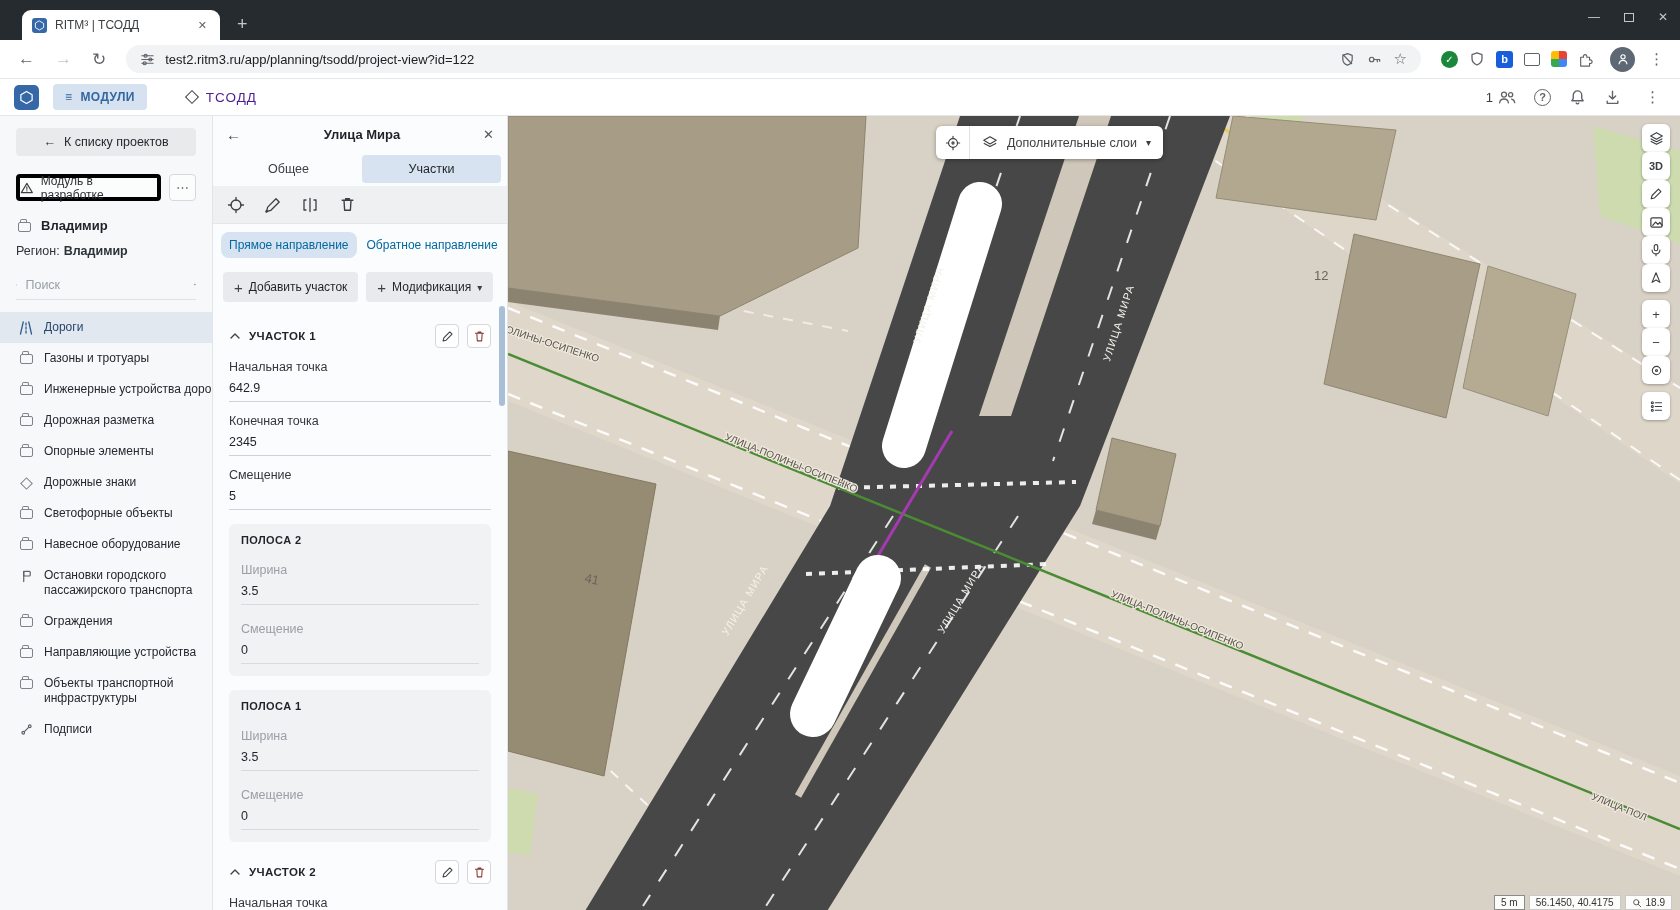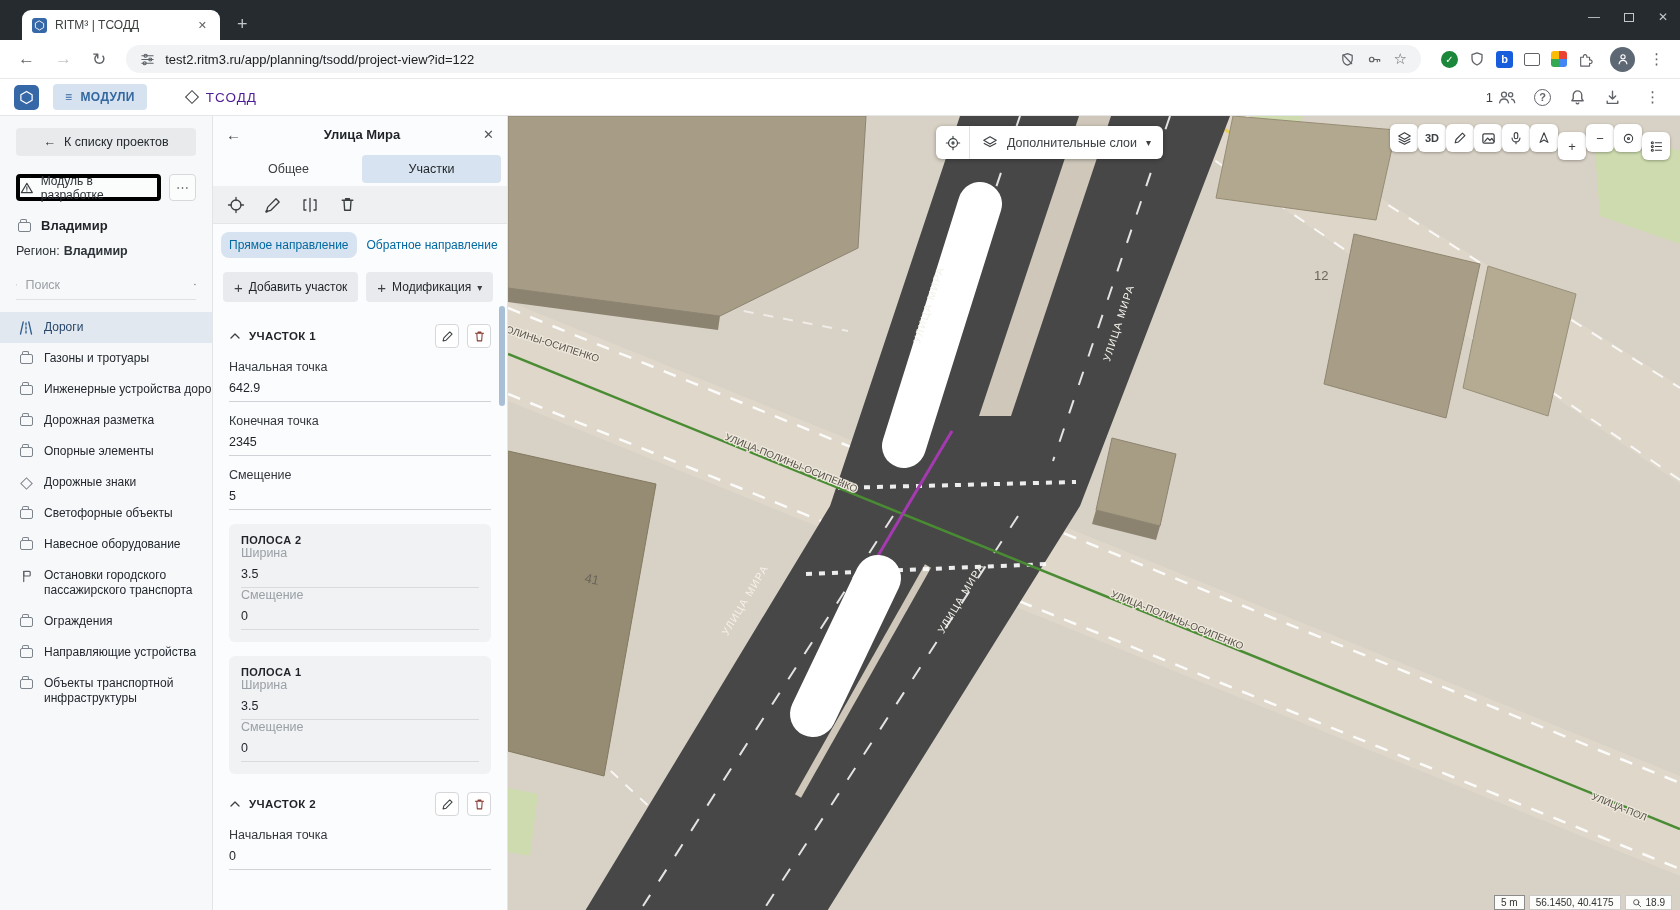--- a/index.html
+++ b/index.html
@@ -92,31 +92,31 @@
   .caret{font-size:10px;color:#3c4043}
   .p-content{flex:1;overflow:hidden;padding:0 16px}
   .sec-head{margin-top:10px;display:flex;align-items:center;gap:8px}
   .sec-title{font-size:11.5px;font-weight:bold;letter-spacing:.4px;color:#1f2328}
   .spacer{flex:1}
   .sq-btn{width:24px;height:24px;border:1px solid #d5d7da;border-radius:4px;background:#fff;display:flex;align-items:center;justify-content:center}
   .flabel{margin-top:12px;font-size:12.5px;color:#33383d}
   .fvalue{margin-top:7px;padding-bottom:6px;border-bottom:1px solid #cfd3d7;font-size:12.5px;color:#1f2328}
   .lane{margin-top:14px;background:#f1f2f3;border-radius:6px;padding:10px 12px 12px}
   .lane-title{font-size:11px;font-weight:bold;letter-spacing:.4px;color:#1f2328}
-  .lane .flabel{color:#9aa0a6;margin-top:0}
+  .lane .flabel{color:#9aa0a6;margin-top:17px}
   .lane .fvalue{border-bottom-color:#d8dbde}
   .pscroll{position:absolute;right:2px;top:190px;width:6px;height:100px;background:#a9bfd6;border-radius:3px}
 
   
   .map{flex:1;position:relative;overflow:hidden;background:#d8d1c5}
   .basemap{position:absolute;inset:0;width:100%;height:100%;display:block}
   .layers-ctl{position:absolute;top:10px;left:428px;height:33px;background:#fff;border-radius:6px;box-shadow:0 1px 4px rgba(0,0,0,.35);display:flex;align-items:center}
   .lc-left{width:34px;height:100%;display:flex;align-items:center;justify-content:center;border-right:1px solid #e2e2e2}
   .lc-main{display:flex;align-items:center;gap:9px;padding:0 12px;font-size:12.5px;color:#3c4043}
-  .map-tools{position:absolute;top:8px;right:10px;display:flex;flex-direction:row;align-items:flex-start}
+  .map-tools{position:absolute;top:8px;right:10px;display:flex;flex-direction:column;align-items:center}
   .mt-btn{width:28px;height:28px;background:#fff;border-radius:6px;box-shadow:0 1px 3px rgba(0,0,0,.3);display:flex;align-items:center;justify-content:center;color:#3c4043;font-size:13px}
   .mt-btn.txt{font-size:11px;font-weight:bold}
   .mt8{margin-top:8px}
   .status{position:absolute;right:8px;bottom:6px;display:flex;gap:4px;align-items:stretch}
   .sbox{background:rgba(255,255,255,.92);border:1px solid #8b8b8b;font-size:10px;padding:1px 6px;color:#333;display:flex;align-items:center;gap:4px}
   .sbox.noborder{border-color:#c9c9c9}
 </style>
 </head>
 <body>
 
@@ -334,20 +334,30 @@
               <span class="i-folder"></span>
             </span>
           <span>Направляющие устройства</span>
         </div>
         <div class="nav-item multi">
           <span class="nicon">
               <span class="i-folder"></span>
             </span>
           <span>Объекты транспортной инфраструктуры</span>
         </div>
+        <div class="nav-item">
+          <span class="nicon">
+            <svg class="i" width="13" height="13" viewBox="0 0 14 14">
+                <circle cx="3.5" cy="10.5" r="1.4"></circle>
+                <circle cx="10.5" cy="3.5" r="1.4"></circle>
+                <path d="M5 9 9 5"></path>
+              </svg>
+          </span>
+          <span>Подписи</span>
+        </div>
       </div>
     </div>
 
     <div class="panel">
       <div class="p-head">
         <span class="p-back">←</span>
         <span class="p-title">Улица Мира</span>
         <span class="p-close">✕</span>
       </div>
       <div class="p-tabs">

